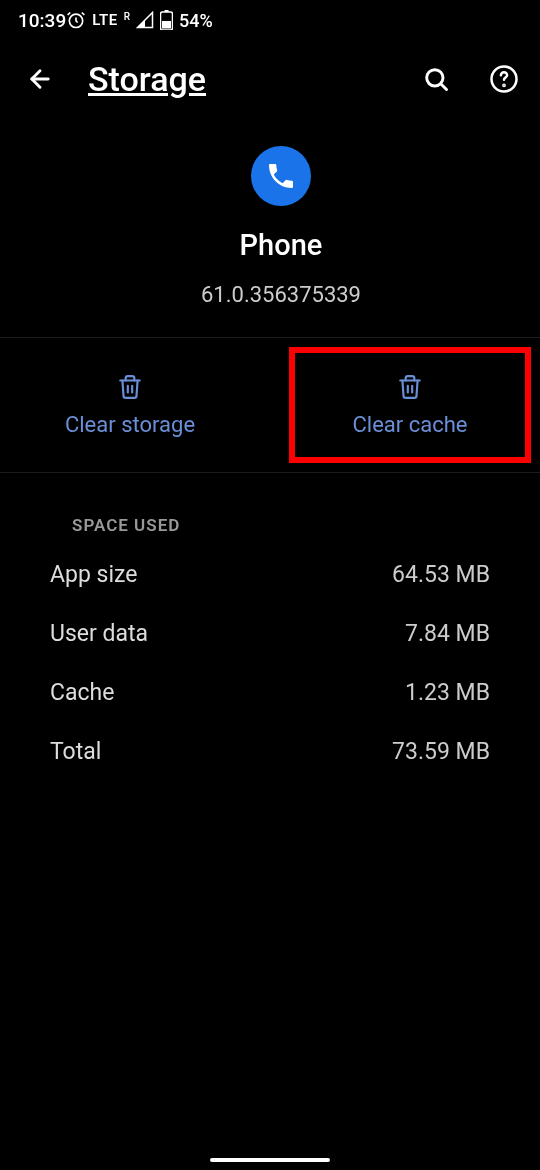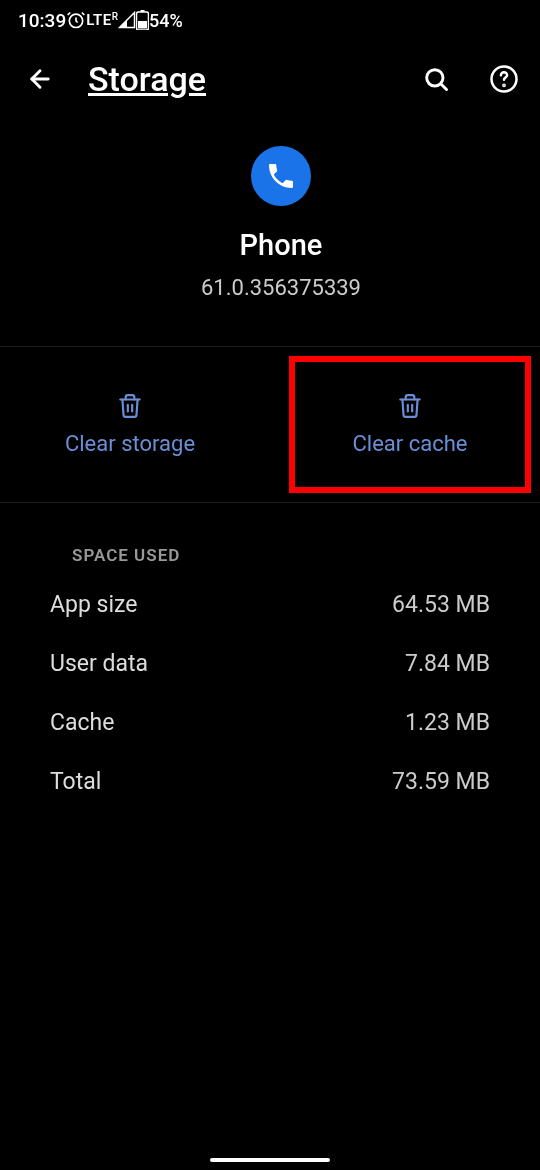--- a/index.html
+++ b/index.html
@@ -21,20 +21,21 @@
     display: flex;
     justify-content: flex-start;
     align-items: center;
     padding: 0 18px;
     font-size: 19px;
     font-weight: 500;
   }
   .status-right {
     display: flex;
     align-items: center;
+    gap: 6px;
     font-size: 18px;
   }
   .status-right .lte {
     font-weight: 600;
     letter-spacing: 0.5px;
     font-size: 15px;
   }
   .status-right .r {
     font-size: 10px;
     vertical-align: top;
@@ -76,30 +77,30 @@
     display: flex;
     align-items: center;
     justify-content: center;
   }
   .app-name {
     margin-top: 22px;
     font-size: 29px;
     font-weight: 500;
   }
   .app-version {
-    margin-top: 13px;
+    margin-top: 20px;
     font-size: 22px;
     color: #ccc;
   }
   .actions {
-    margin-top: 46px;
+    margin-top: 30px;
     border-top: 1px solid #1c1c1c;
     border-bottom: 1px solid #1c1c1c;
     display: flex;
-    height: 157px;
+    height: 136px;
     gap: 20px;
   }
   .action-btn {
     flex: 1;
     display: flex;
     flex-direction: column;
     align-items: center;
     justify-content: center;
     gap: 12px;
     color: #6a8fd6;

